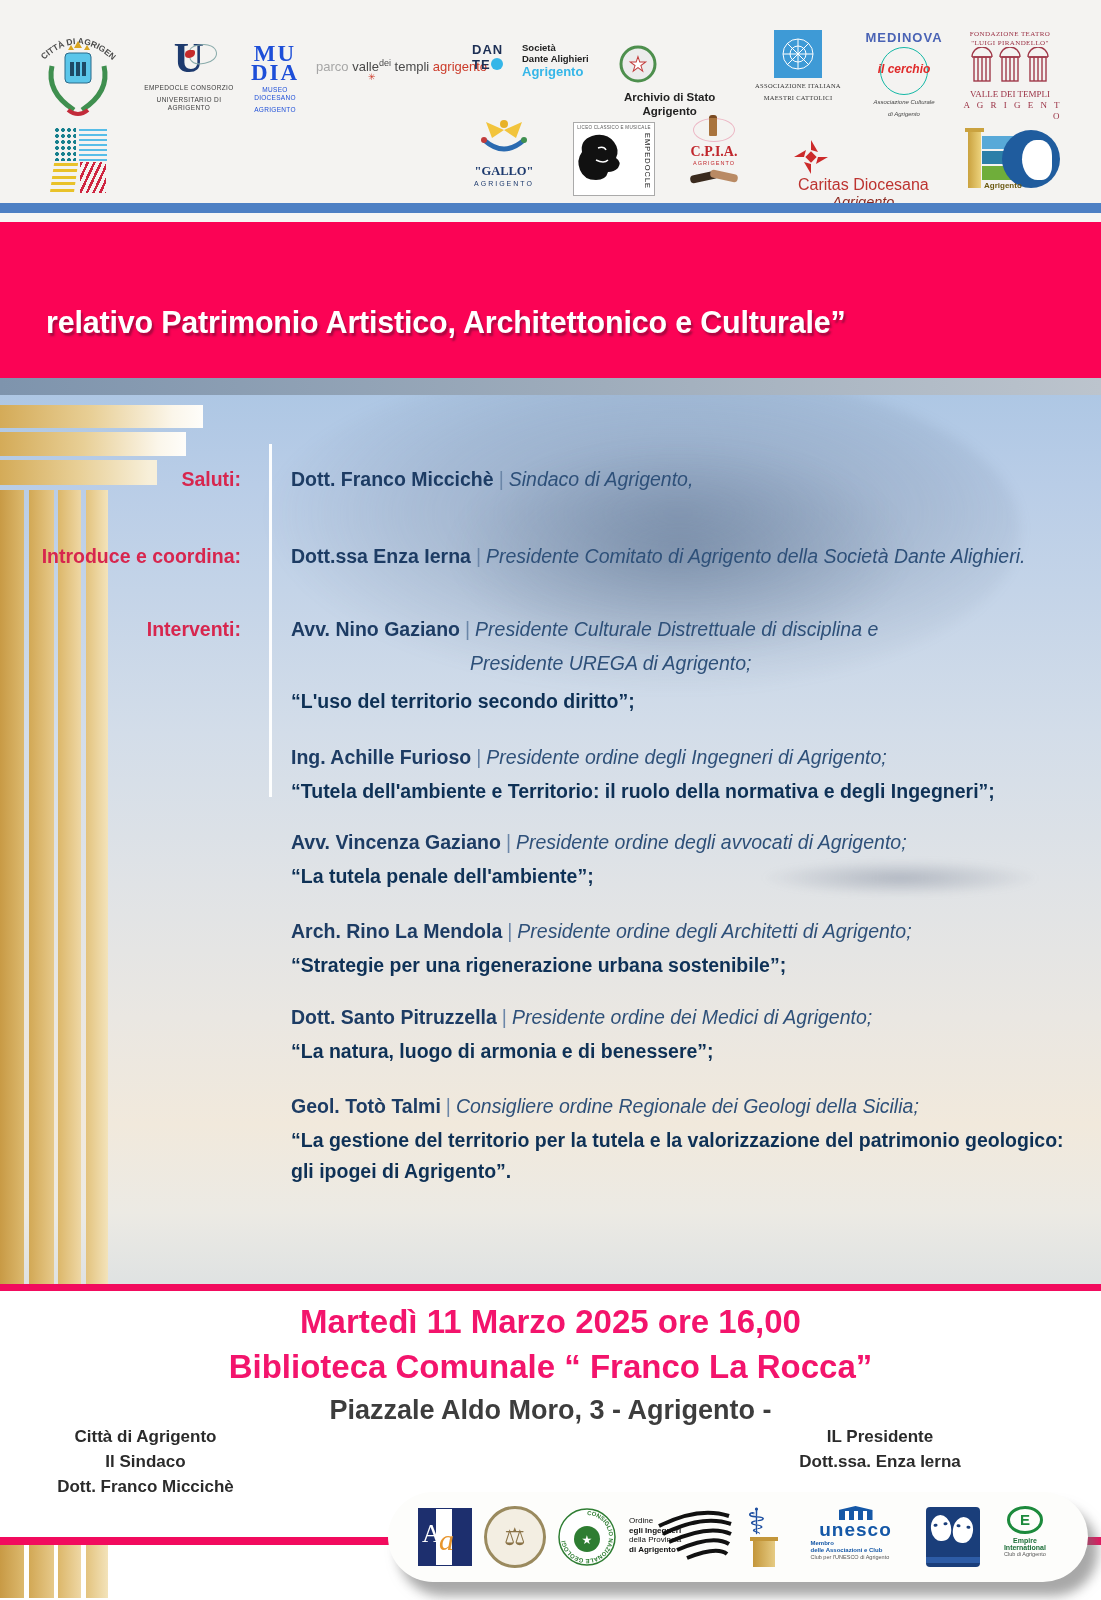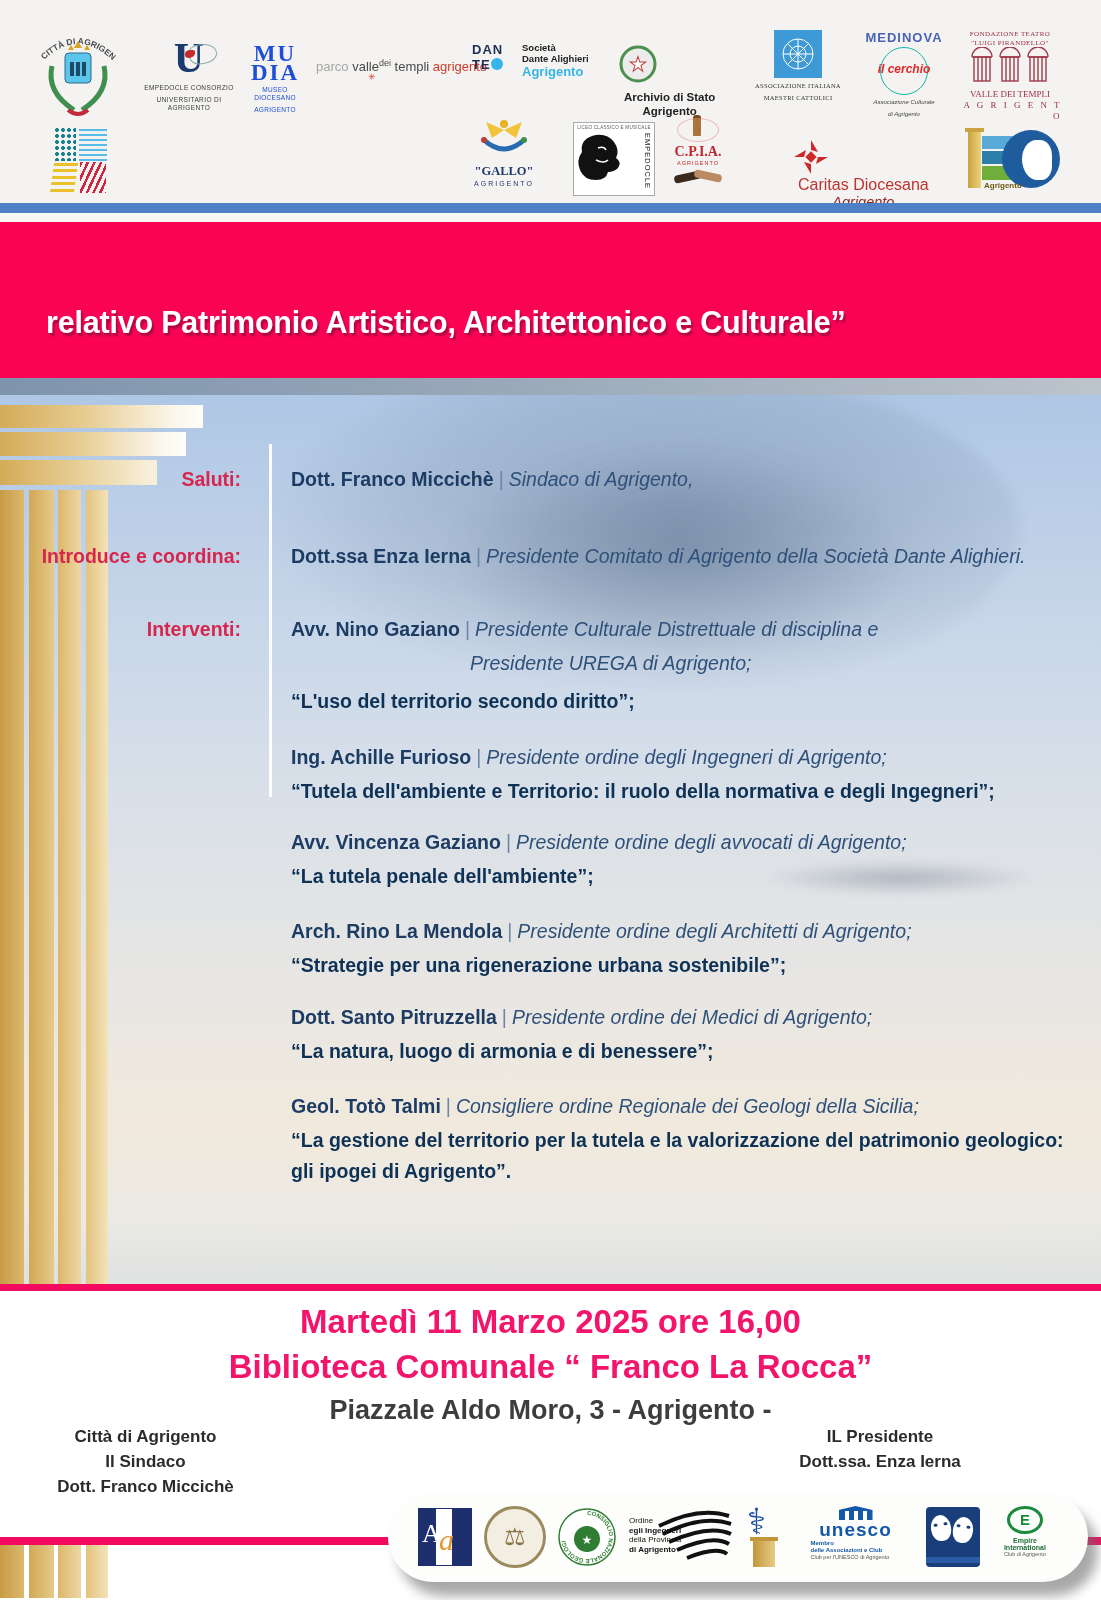--- a/index.html
+++ b/index.html
@@ -64,21 +64,21 @@
   .m-zig{left:26px;top:35px;width:26px;height:31px;background:repeating-linear-gradient(115deg,#cf2540 0 2.5px,#f4f3f1 2.5px 6px);}
   
   .lg-gallo{left:466px;top:118px;width:76px;height:76px;text-align:center;color:#1d3a6e;}
   .lg-gallo .nm{font-family:"Liberation Serif","DejaVu Serif",serif;font-size:12.5px;font-weight:700;margin-top:2px;}
   .lg-gallo .ag{font-size:7px;letter-spacing:2px;margin-top:1px;}
   
   .lg-liceo{left:573px;top:122px;width:80px;height:72px;background:#fff;border:1px solid #aaa;}
   .lg-liceo .top{font-size:4.5px;color:#555;text-align:center;margin-top:2px;letter-spacing:.3px;}
   .lg-liceo .side{position:absolute;right:2px;top:10px;writing-mode:vertical-rl;font-size:7.5px;color:#222;letter-spacing:1px;}
   
-  .lg-cpia{left:664px;top:118px;width:68px;height:78px;text-align:center;}
+  .lg-cpia{left:680px;top:118px;width:68px;height:78px;text-align:center;}
   .lg-cpia .fl{margin:0 auto;width:40px;height:22px;border:1px solid #ecb6c4;border-radius:50%;position:relative;}
   .lg-cpia .lant{position:absolute;left:15px;top:-4px;width:8px;height:18px;background:#a9743d;border-radius:3px 3px 1px 1px;border-top:3px solid #7a4a22;}
   .lg-cpia .nm{font-family:"Liberation Serif","DejaVu Serif",serif;color:#c0272d;font-weight:800;font-size:14px;margin-top:2px;}
   .lg-cpia .ag{color:#c0272d;font-size:5.5px;letter-spacing:1px;}
   .lg-cpia .hands{margin:2px auto 0;width:52px;height:16px;position:relative;}
   .lg-cpia .h1{position:absolute;left:2px;top:5px;width:28px;height:8px;background:#3a2a1e;border-radius:4px;transform:rotate(-12deg);}
   .lg-cpia .h2{position:absolute;right:2px;top:4px;width:28px;height:8px;background:#b98a64;border-radius:4px;transform:rotate(12deg);}
   
   .lg-caritas{left:792px;top:138px;width:160px;height:46px;}
   .lg-caritas .pin{float:left;width:38px;height:38px;}

